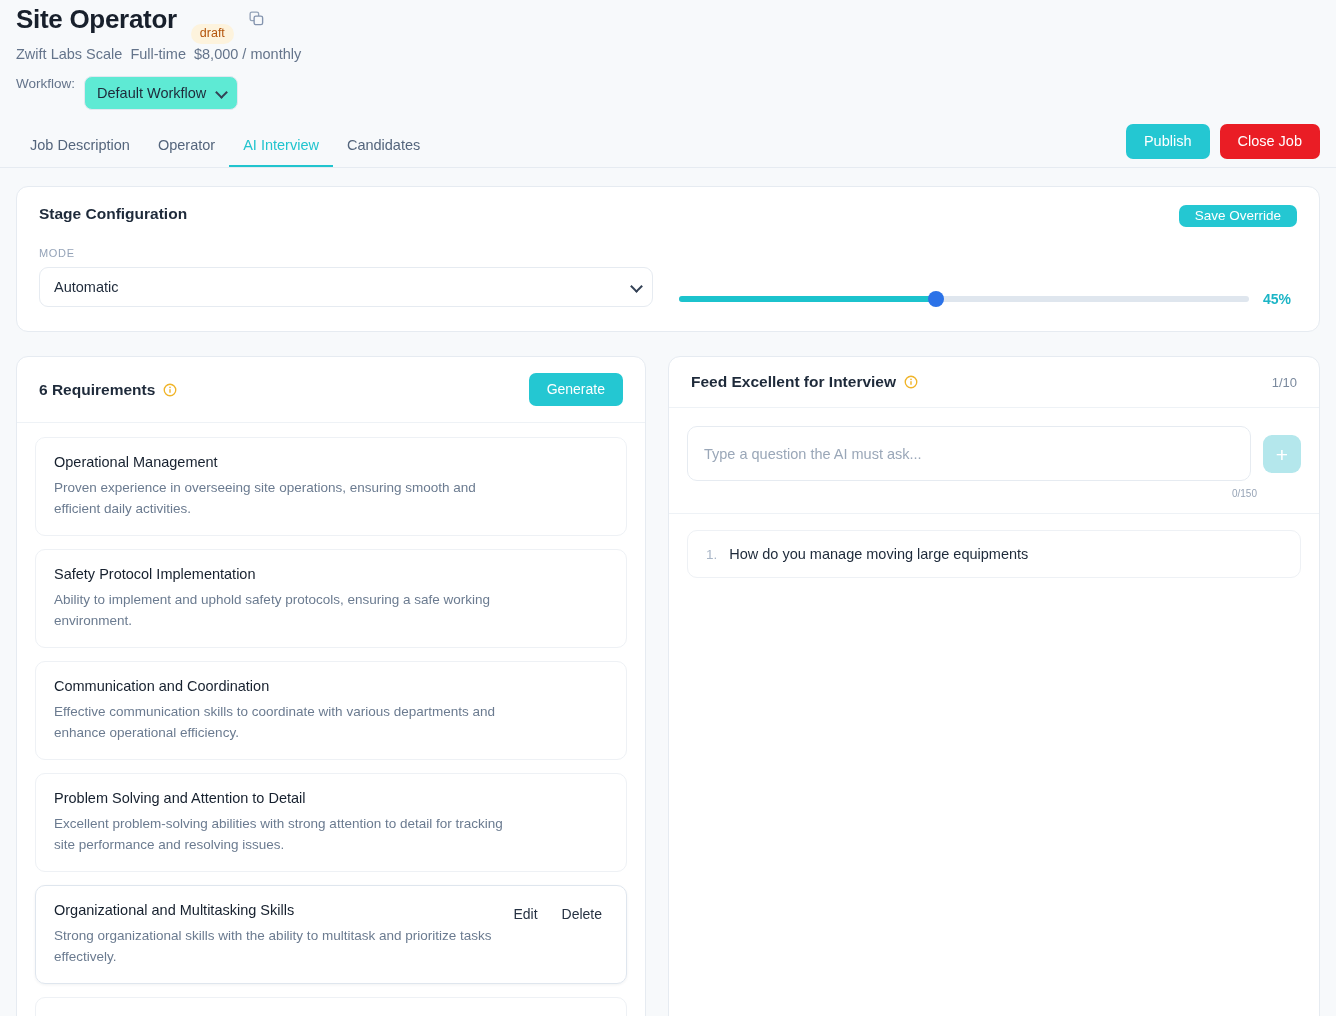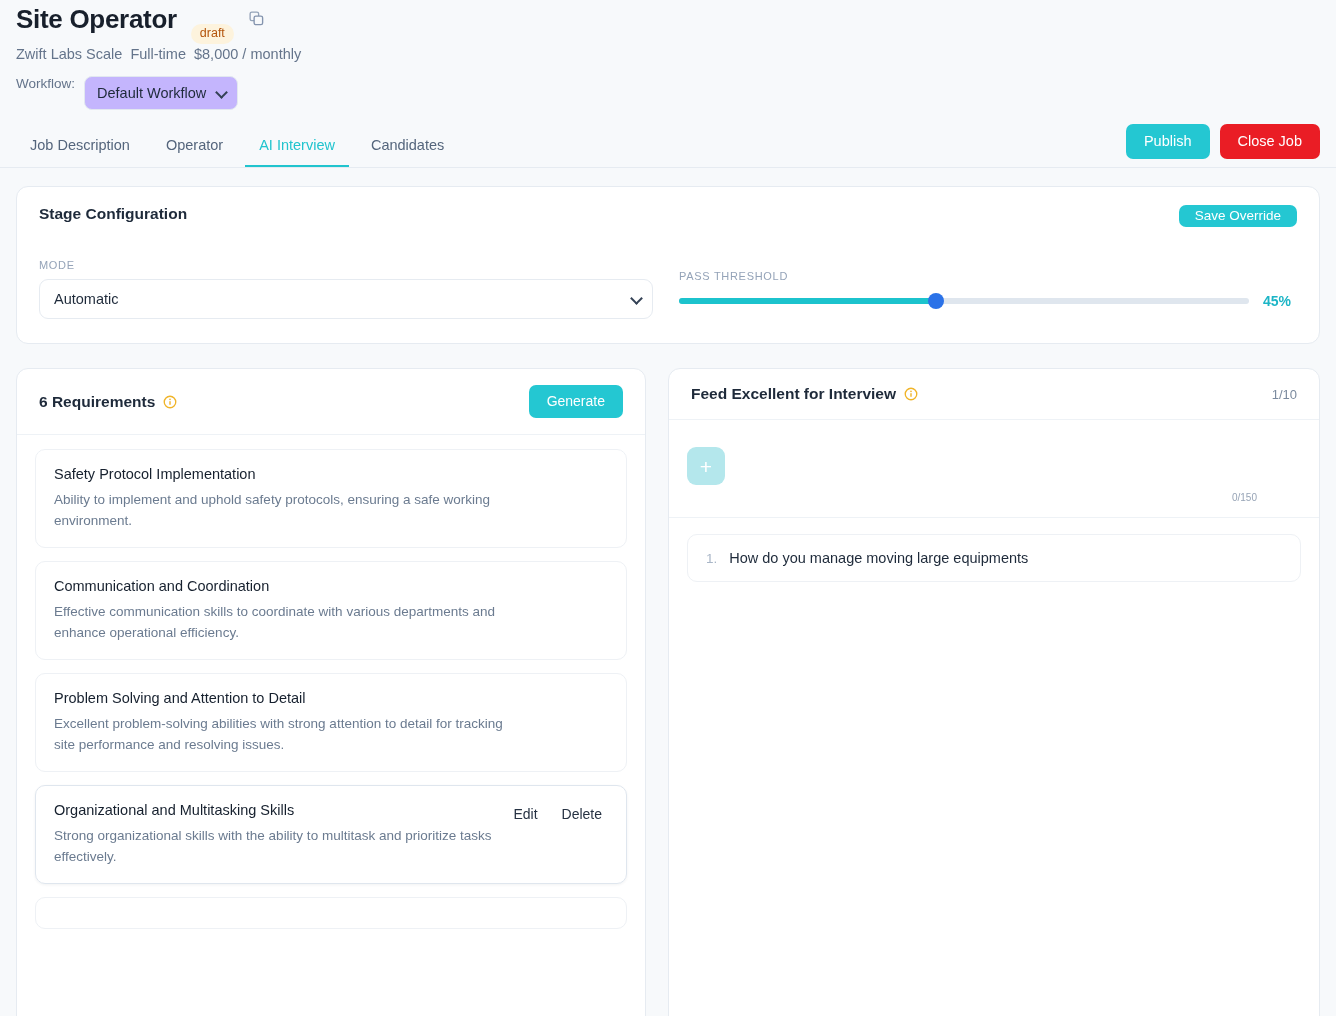--- a/index.html
+++ b/index.html
@@ -32,40 +32,40 @@
   .meta-row {
     display: flex; gap: 8px; color: #64748b;
     font-size: 14.5px; margin-top: 8px; line-height: 20px;
   }
   .meta-row span { white-space: nowrap; }
 
   .wf-row { display: flex; align-items: flex-start; gap: 9px; margin-top: 12px; }
   .wf-label { color: #64748b; font-size: 13.5px; }
   select.wf-select {
     appearance: none; -webkit-appearance: none;
-    background: #c4b5fd; border: 1px solid #e2e8f0; border-radius: 8px;
+    background: #5eead4; border: 1px solid #e2e8f0; border-radius: 8px;
     padding: 6px 30px 6px 12px; font-size: 14.5px;
     font-family: "Liberation Sans", sans-serif; color: #1e2a3a;
     cursor: pointer; line-height: 20px;
   }
   .sel-wrap { position: relative; display: inline-block; }
   .sel-wrap::after {
     content: ""; position: absolute; right: 12px; top: 50%;
     width: 7px; height: 7px; margin-top: -5px;
     border-right: 2px solid #334155; border-bottom: 2px solid #334155;
     transform: rotate(45deg); pointer-events: none;
   }
 
   
   .tabs-bar {
     display: flex; align-items: flex-end; justify-content: space-between;
     margin-top: 14px; padding: 0 16px;
     border-bottom: 1px solid #e6ebf1;
   }
-  .tabs { display: flex; gap: 8px; }
+  .tabs { display: flex; gap: 0; }
   .tab {
     font-size: 14.5px; color: #54657c; cursor: pointer;
     padding: 10px 14px 12px; border-bottom: 2.5px solid transparent;
     white-space: nowrap;
   }
   .tab.active { color: #21c4ce; border-bottom-color: #21c4ce; }
   .hdr-actions { display: flex; gap: 10px; padding-bottom: 8px; }
   .btn {
     border: none; border-radius: 7px; color: #fff;
     font-size: 14.5px; font-family: "Liberation Sans", sans-serif;
@@ -79,21 +79,21 @@
     background: #fff; border: 1px solid #e6ebf1; border-radius: 12px;
   }
   .stage-card { margin: 18px 16px 0; padding: 18px 22px 24px; }
   .stage-top { display: flex; justify-content: space-between; align-items: flex-start; }
   .stage-title { font-size: 15.5px; font-weight: bold; color: #1e2a3a; }
   .btn-save {
     background: #24c7d2; color: #fff; border: none; border-radius: 7px;
     font-size: 13.5px; font-family: "Liberation Sans", sans-serif;
     padding: 3px 16px; cursor: pointer; line-height: 16px;
   }
-  .stage-body { display: flex; gap: 26px; margin-top: 32px; align-items: center; }
+  .stage-body { display: flex; gap: 26px; margin-top: 20px; align-items: flex-end; }
   .field-mode { width: 614px; }
   .fld-label {
     font-size: 11px; letter-spacing: 0.7px; color: #94a3b8;
     text-transform: uppercase; margin-bottom: 8px;
   }
   select.mode-select {
     appearance: none; -webkit-appearance: none; width: 100%;
     background: #fff; border: 1px solid #e6ebf1; border-radius: 9px;
     padding: 11px 36px 11px 14px; font-size: 14.5px;
     font-family: "Liberation Sans", sans-serif; color: #1e2a3a; cursor: pointer;
@@ -241,21 +241,20 @@
       <div class="field-mode">
         <div class="fld-label">MODE</div>
         <span class="sel-wrap" style="display:block">
           <select class="mode-select">
             <option>Automatic</option>
           </select>
         </span>
       </div>
 
       <div class="field-thresh">
-        <div class="fld-label">PASS THRESHOLD</div>
         <div class="slider-row">
           <div class="slider">
             <div class="track"></div>
             <div class="fill" id="sliderFill" style="width: 45%;"></div>
             <div class="thumb" id="sliderThumb" style="left: 45%;"></div>
           </div>
           <div class="thresh-val">45%</div>
         </div>
       </div>
     </div>
@@ -274,20 +273,26 @@
                 <circle cx="8" cy="5" r="0.95" fill="#f0b429"></circle>
                 <rect x="7.2" y="6.9" width="1.6" height="4.4" rx="0.8" fill="#f0b429"></rect>
               </svg>
             </span>
           </div>
           <button class="btn-generate">Generate</button>
         </div>
         <div class="req-list" id="reqList">
             <div class="req-item">
               <div>
+                <div class="req-name">Operational Management</div>
+                <div class="req-desc">Proven experience in overseeing site operations, ensuring smooth and efficient daily activities.</div>
+              </div>
+            </div>
+            <div class="req-item">
+              <div>
                 <div class="req-name">Safety Protocol Implementation</div>
                 <div class="req-desc">Ability to implement and uphold safety protocols, ensuring a safe working environment.</div>
               </div>
             </div>
             <div class="req-item">
               <div>
                 <div class="req-name">Communication and Coordination</div>
                 <div class="req-desc">Effective communication skills to coordinate with various departments and enhance operational efficiency.</div>
               </div>
             </div>
@@ -322,20 +327,21 @@
                 <circle cx="8" cy="8" r="6.6" fill="none" stroke="#f0b429" stroke-width="1.5"></circle>
                 <circle cx="8" cy="5" r="0.95" fill="#f0b429"></circle>
                 <rect x="7.2" y="6.9" width="1.6" height="4.4" rx="0.8" fill="#f0b429"></rect>
               </svg>
             </span>
           </div>
           <div class="count-badge">1/10</div>
         </div>
 
         <div class="composer">
+          <input class="q-input" type="text" placeholder="Type a question the AI must ask..." style="">
           <button class="btn-add">+</button>
         </div>
         <div class="char-count">0/150</div>
         <div class="q-divider"></div>
 
         <div class="q-list" id="qList">
             <div class="q-item">
               <span class="q-num">1.</span>
               <span class="q-text">How do you manage moving large equipments</span>
             </div>

